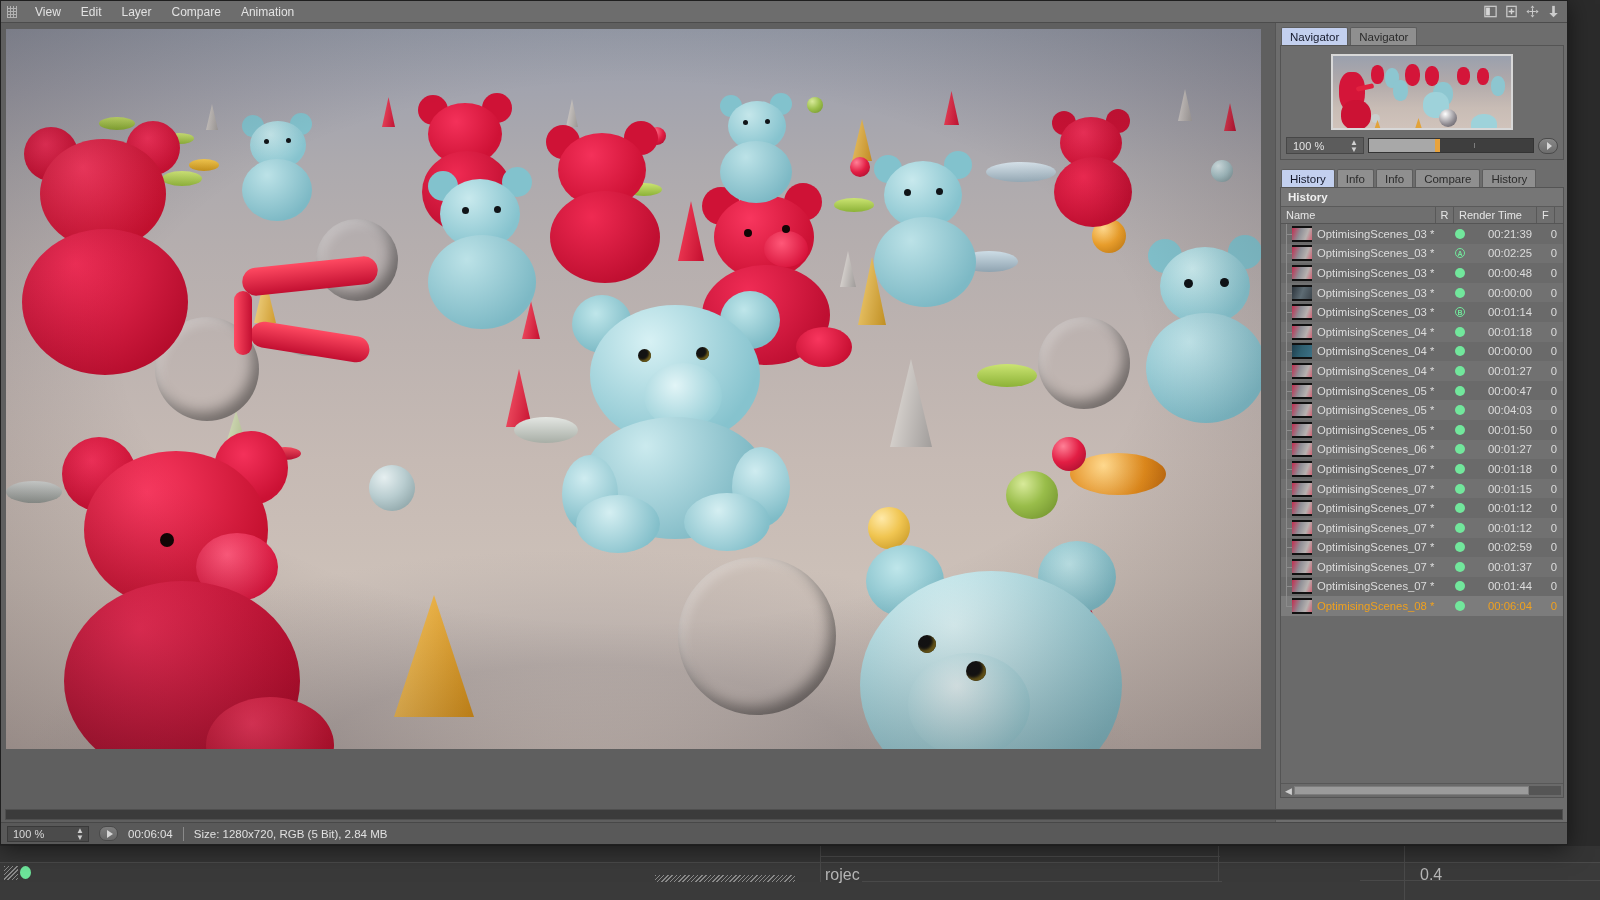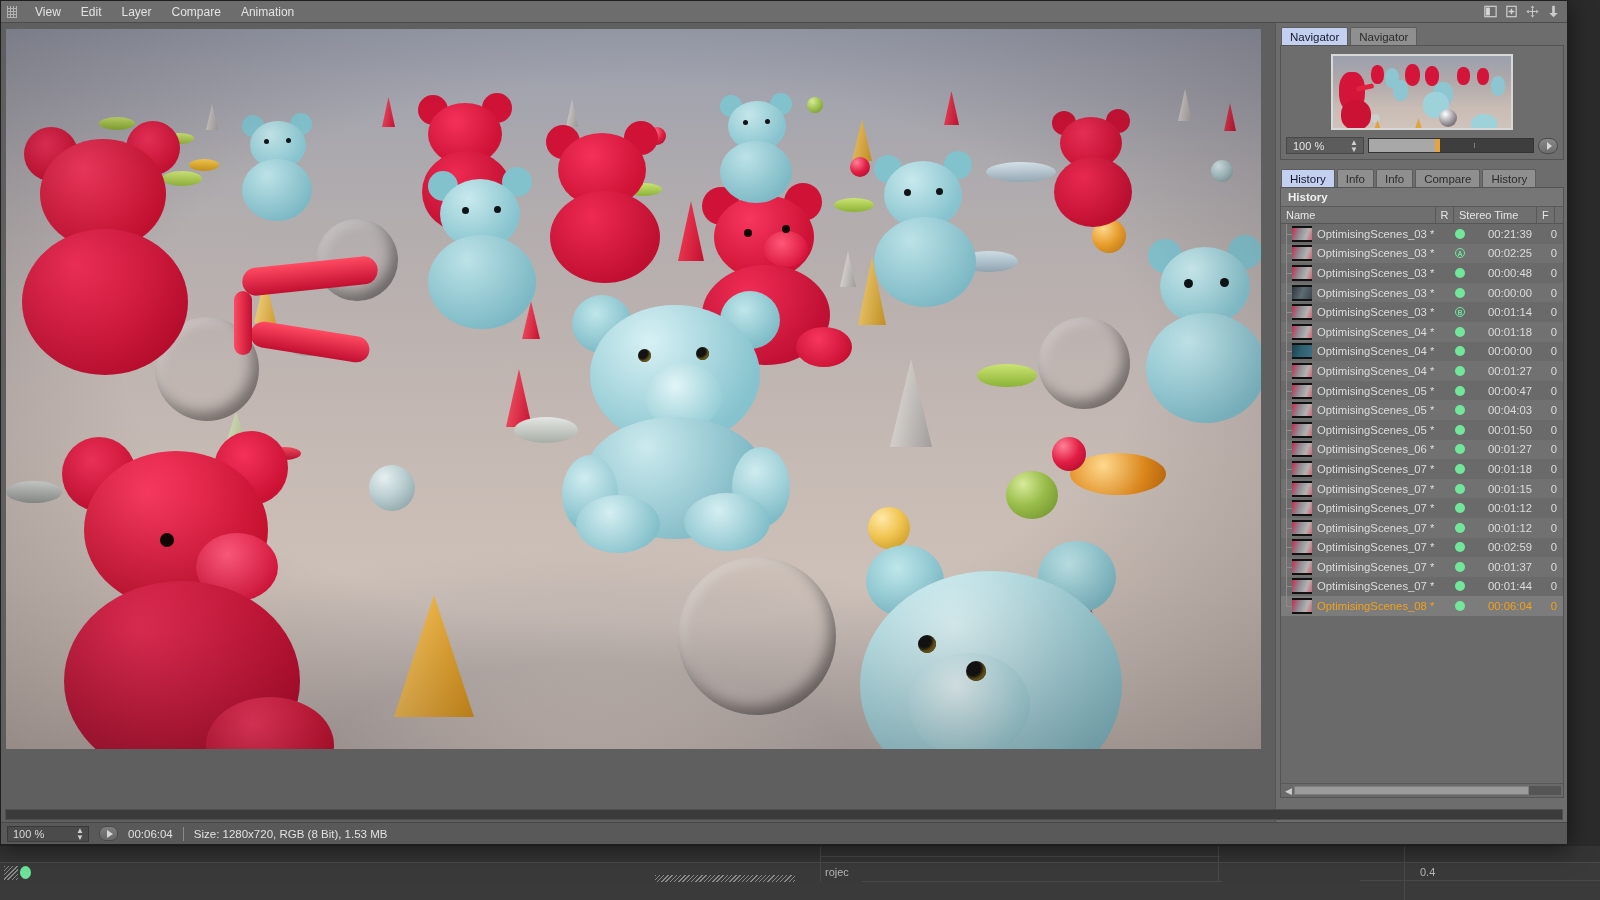--- a/index.html
+++ b/index.html
@@ -8,21 +8,21 @@
     background: #2e2e2e;
     font-family: "Liberation Sans", sans-serif;
     overflow: hidden;
   }
 
   
   #desktop-bg { position: absolute; inset: 0; background: #2b2b2b; }
   .bg-strip { position: absolute; background: #333; }
   .bg-line { position: absolute; background: #4a4a4a; }
   .bg-text {
-    position: absolute; color: #b6b6b6; font-size: 11px;
+    position: absolute; color: #b6b6b6; font-size: 16px;
     font-family: "Liberation Sans", sans-serif;
   }
   .bg-dot {
     position: absolute; width: 11px; height: 13px; border-radius: 50%;
     background: #6de49a;
   }
   .bg-grip {
     position: absolute;
     background-image:
       repeating-linear-gradient(135deg, #8a8a8a 0 1px, transparent 1px 3px);
@@ -716,21 +716,21 @@
         <div class="tab">Compare</div>
         <div class="tab">History</div>
       </div>
 
       <div id="history-box">
         <div id="history-title">History</div>
 
         <div id="history-head">
           <div class="col-name">Name</div>
           <div class="col-r">R</div>
-          <div class="col-rt">Stereo Time</div>
+          <div class="col-rt">Render Time</div>
           <div class="col-f">F</div>
         </div>
 
         <div id="history-rows">
             <div class="hrow">
               <div class="treeline"></div>
               <div class="thumb">
                 <div class="pic" style="background: linear-gradient(110deg, rgb(200, 37, 74) 0%, rgb(143, 143, 150) 40%, rgb(183, 178, 176) 70%, rgb(208, 90, 110) 100%);"></div>
                 <div class="strip"></div>
               </div>
@@ -1005,15 +1005,15 @@
     <div id="status-progress"></div>
     <div class="zoom-combo">
       <span>100 %</span>
       <span class="spin">▲<br>▼</span>
     </div>
     <div class="play-btn">
       <div class="play-tri"></div>
     </div>
     <div id="status-time">00:06:04</div>
     <div id="status-sep"></div>
-    <div id="status-size">Size: 1280x720, RGB (8 Bit), 1.53 MB</div>
+    <div id="status-size">Size: 1280x720, RGB (5 Bit), 2.84 MB</div>
   </div>
 </div>
 
 </body></html>

